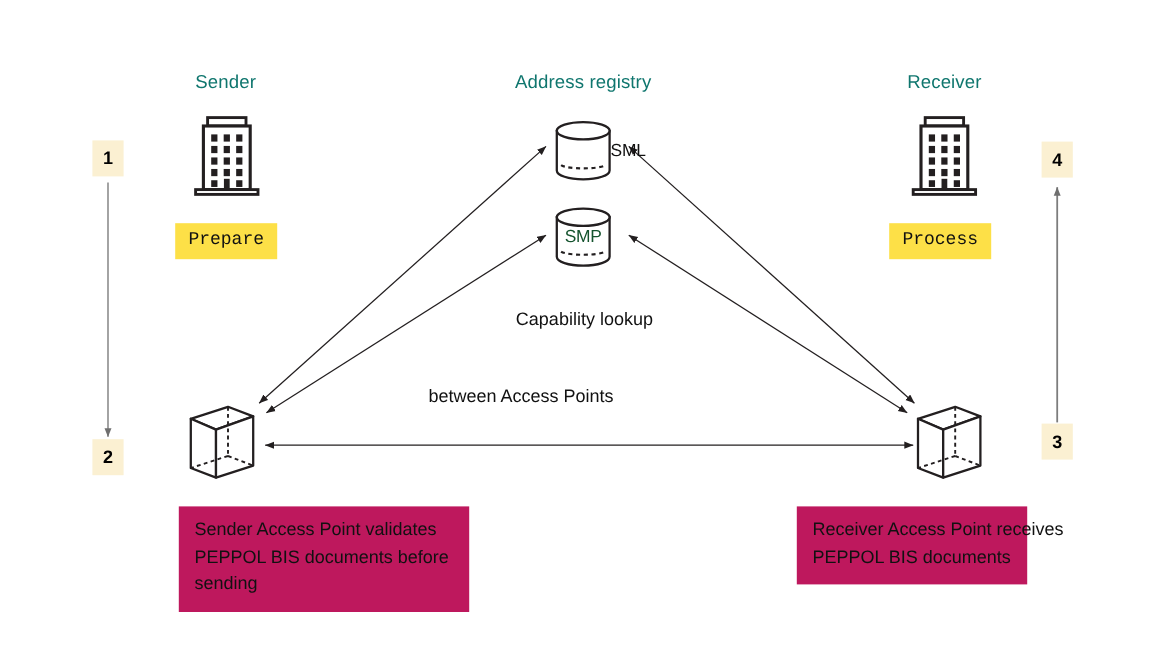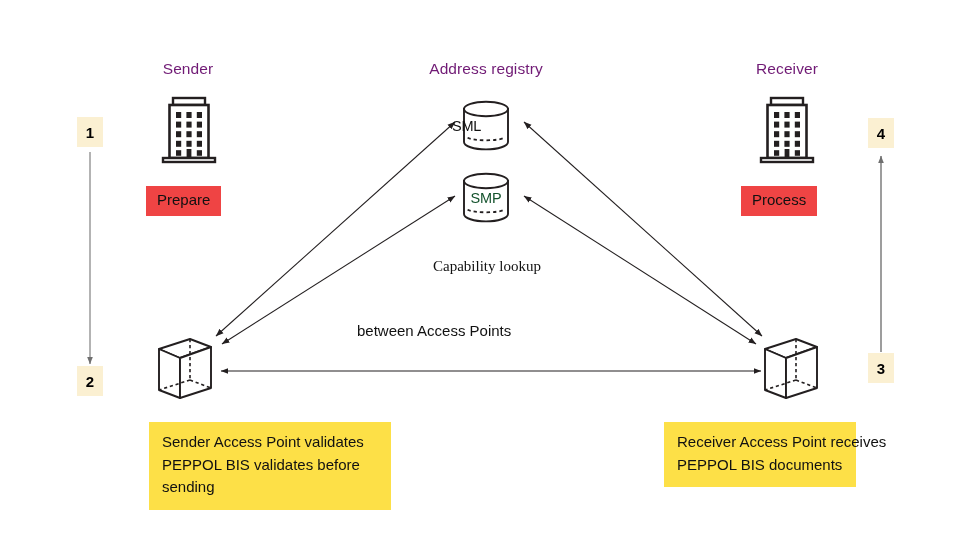--- a/index.html
+++ b/index.html
@@ -28,52 +28,53 @@
     top: 0;
     width: 960px;
     height: 540px;
     pointer-events: none;
   }
   .abs { position: absolute; }
 
   
   .col-head {
     font-size: 15.5px;
-    color: #701a75;
+    color: #0f766e;
     text-align: center;
     white-space: nowrap;
     letter-spacing: 0.1px;
   }
 
   
   .step-badge {
     background: #fbf0d2;
     width: 26px;
     height: 30px;
     display: flex;
     align-items: center;
     justify-content: center;
     font-size: 15px;
     color: #000000;
     font-weight: 600;
   }
 
   
   .chip {
-    background: #ef4444;
+    background: #fde047;
     font-size: 15px;
     color: #111111;
     padding: 5px 11px 6px 11px;
     white-space: nowrap;
     line-height: 1.25;
+    font-family: Liberation Mono, monospace;
   }
 
   
   .caption {
-    background: #fde047;
+    background: #be185d;
     font-size: 15px;
     color: #111111;
     line-height: 1.5;
     padding: 9px 13px 11px 13px;
     box-sizing: border-box;
   }
   .caption div { white-space: nowrap; }
 
   
   .free-text {
@@ -207,21 +208,21 @@
 
   <div class="icon-box" style="left:459px; top:99px;">
     <svg width="54" height="54" viewBox="0 0 54 54" xmlns="http://www.w3.org/2000/svg">
       <g stroke="#231f20" stroke-width="1.9" fill="#ffffff">
         <path d="M5,10 L5,43 C5,47.2 14.9,50.4 27,50.4 C39.1,50.4 49,47.2 49,43 L49,10 Z"></path>
         <ellipse cx="27" cy="10" rx="22" ry="7.2"></ellipse>
       </g>
       <path d="M8.6,38.6 C13.4,42.2 40.6,42.2 45.4,38.6" stroke="#231f20" stroke-width="1.8" fill="none" stroke-dasharray="3.4 3.0"></path>
     </svg>
   </div>
-  <div class="abs" style="left:452px; top:118px; width:54px; text-align:left;
+  <div class="abs" style="left:484px; top:118px; width:54px; text-align:right;
        font-size:14.5px; color:#111111; letter-spacing:-0.2px;">SML</div>
 
   <div class="icon-box" style="left:459px; top:171px;">
     <svg width="54" height="54" viewBox="0 0 54 54" xmlns="http://www.w3.org/2000/svg">
       <g stroke="#231f20" stroke-width="1.9" fill="#ffffff">
         <path d="M5,10 L5,43 C5,47.2 14.9,50.4 27,50.4 C39.1,50.4 49,47.2 49,43 L49,10 Z"></path>
         <ellipse cx="27" cy="10" rx="22" ry="7.2"></ellipse>
       </g>
       <path d="M8.6,38.6 C13.4,42.2 40.6,42.2 45.4,38.6" stroke="#231f20" stroke-width="1.8" fill="none" stroke-dasharray="3.4 3.0"></path>
     </svg>
@@ -252,29 +253,29 @@
         <path d="M26,24 L26,64 L57,54 L57,13 Z" fill="#ffffff"></path>
       </g>
       <g stroke="#231f20" stroke-width="1.6" fill="none" stroke-dasharray="3.2 2.8">
         <line x1="36" y1="5" x2="36" y2="46"></line>
         <line x1="36" y1="46" x2="5" y2="56"></line>
         <line x1="36" y1="46" x2="57" y2="54"></line>
       </g>
     </svg>
   </div>
 
-  <div class="abs free-text center-text" style="left:392px; top:256px; width:190px;font-family:Liberation Serif, serif;">Capability lookup</div>
+  <div class="abs free-text center-text" style="left:392px; top:256px; width:190px;">Capability lookup</div>
 
   <div class="abs free-text" style="left:357px; top:320px;">
     <div>between Access Points</div>
   </div>
 
   <div class="abs caption" style="left:149px; top:422px; width:242px;">
     <div>Sender Access Point validates</div>
-    <div>PEPPOL BIS validates before</div>
+    <div>PEPPOL BIS documents before</div>
     <div>sending</div>
   </div>
 
   <div class="abs caption" style="left:664px; top:422px; width:192px;">
     <div>Receiver Access Point receives</div>
     <div>PEPPOL BIS documents</div>
   </div>
 
 </div>
 

